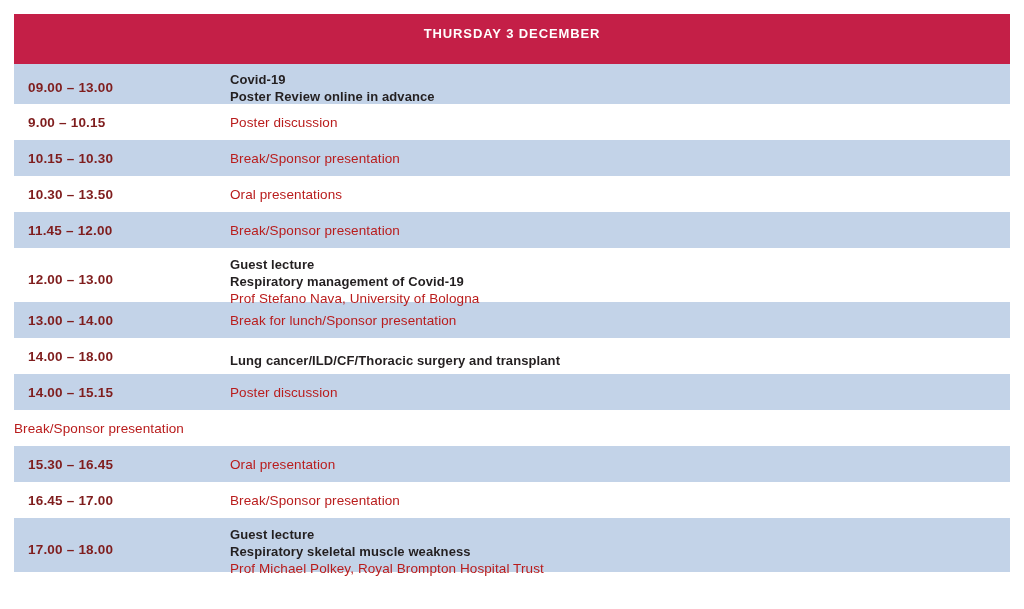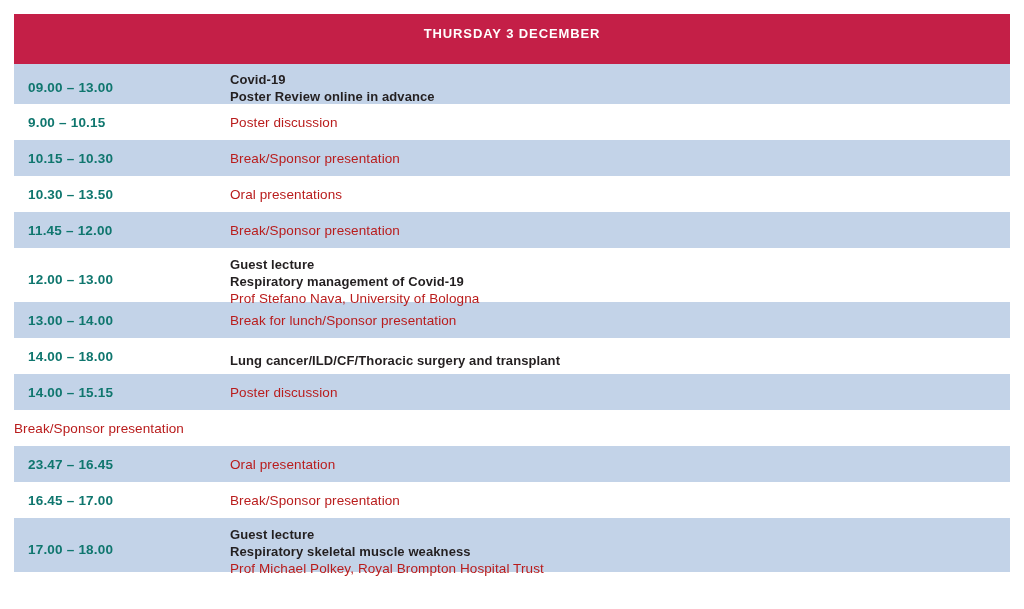--- a/index.html
+++ b/index.html
@@ -44,21 +44,21 @@
   }
   .session-row.shaded {
     background: #c3d3e8;
   }
 
   .session-row .time {
     width: 216px;
     flex: 0 0 216px;
     box-sizing: border-box;
     padding-left: 14px;
-    color: #0f766e;
+    color: #7f1d1d;
     font-size: 13.5px;
     font-weight: bold;
     letter-spacing: 0.2px;
     align-self: center;
   }
 
   .session-row .detail {
     flex: 1 1 auto;
     box-sizing: border-box;
     padding-right: 4px;
@@ -183,21 +183,21 @@
         <div class="detail">
           <span class="title-plain">Poster discussion</span>
         </div>
       </div>
       <div class="session-row single">
         <div class="detail">
           <span class="title-plain">Break/Sponsor presentation</span>
         </div>
       </div>
       <div class="session-row single shaded">
-        <div class="time">23.47 – 16.45</div>
+        <div class="time">15.30 – 16.45</div>
         <div class="detail">
           <span class="title-plain">Oral presentation</span>
         </div>
       </div>
       <div class="session-row single">
         <div class="time">16.45 – 17.00</div>
         <div class="detail">
           <span class="title-plain">Break/Sponsor presentation</span>
         </div>
       </div>

